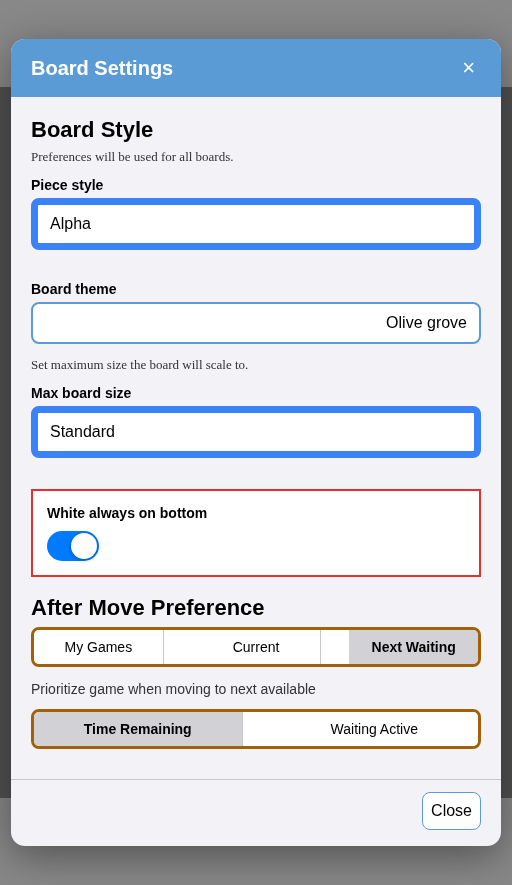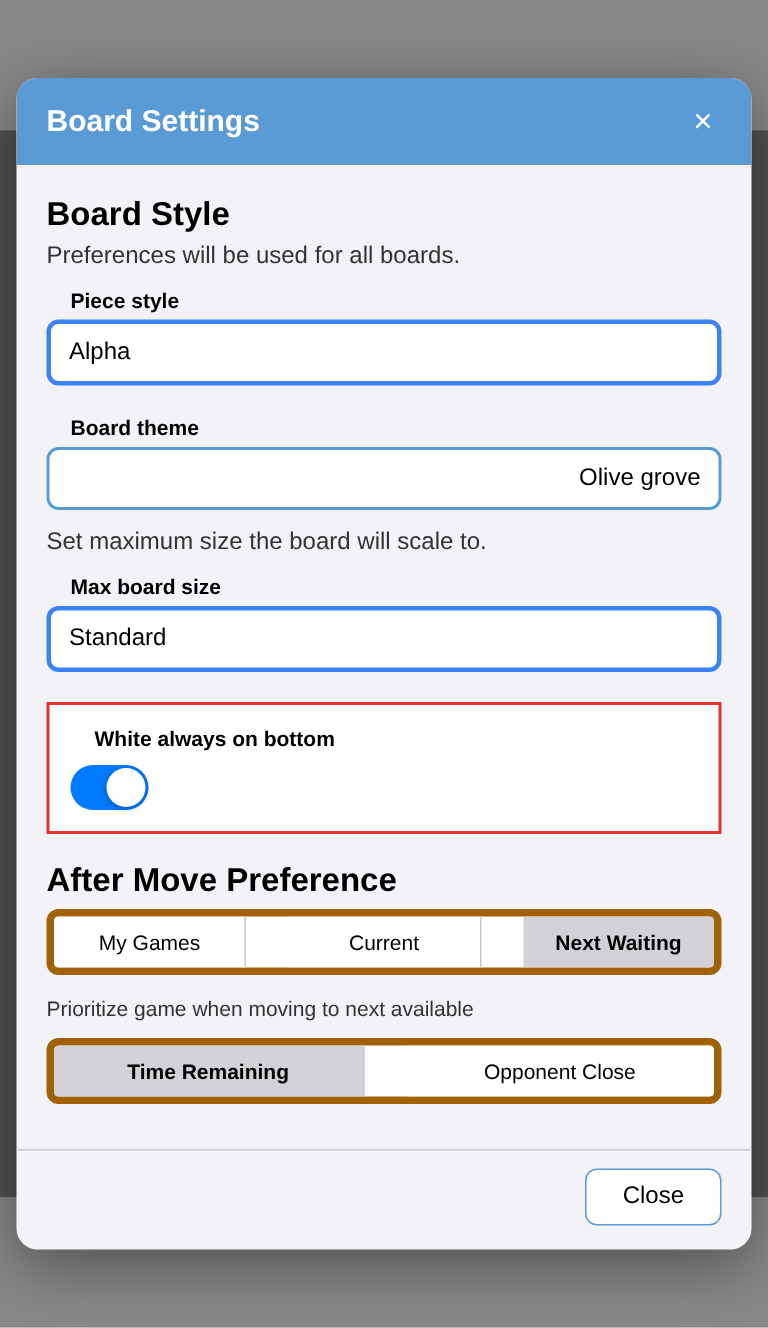--- a/index.html
+++ b/index.html
@@ -61,43 +61,43 @@
     }
 
     .section-title {
       font-size: 22px;
       font-weight: 800;
       color: #000;
       margin-bottom: 6px;
     }
 
     .section-desc {
-      font-size: 16px;
+      font-size: 13px;
       color: #333;
       margin-bottom: 12px;
+      font-family: Liberation Serif, serif;
     }
 
     .field-label {
       font-size: 14px;
       font-weight: 600;
       color: #000;
       margin-bottom: 5px;
-      margin-left: 16px;
     }
 
     .field-input {
       width: 100%;
       padding: 10px 12px;
-      border: 3px solid #3b82f6;
+      border: 7px solid #3b82f6;
       border-radius: 8px;
       font-size: 16px;
       background: white;
       color: #000;
       outline: none;
-      margin-bottom: 20px;
+      margin-bottom: 31px;
     }
 
     .field-input.focused {
       border: 2px solid #5b9bd5;
       margin-bottom: 13px;
       text-align: right;
     }
 
     .highlighted-box {
       border: 2.5px solid #e63030;
@@ -133,21 +133,21 @@
       border-radius: 50%;
       position: absolute;
       top: 2px;
       left: 24px;
       box-shadow: 0 1px 4px rgba(0,0,0,0.3);
     }
 
     
     .segmented-group {
       display: flex;
-      border: 5px solid #a16207;
+      border: 3px solid #a16207;
       border-radius: 8px;
       overflow: hidden;
       background: white;
       margin-bottom: 14px;
       gap: 28px;
     }
 
     .seg-btn {
       flex: 1;
       padding: 9px 4px;
@@ -177,21 +177,21 @@
     }
 
     .modal-footer {
       padding: 12px 20px 16px 20px;
       display: flex;
       justify-content: flex-end;
       border-top: 1px solid #c7c7cc;
     }
 
     .close-footer-btn {
-      padding: 9px 24px;
+      padding: 9px 8px;
       border: 1.5px solid #5b9bd5;
       background: white;
       border-radius: 8px;
       font-size: 16px;
       color: #000;
       cursor: pointer;
       font-weight: 500;
     }
   </style>
 </head>
@@ -238,21 +238,21 @@
         <div class="segmented-group">
           <button class="seg-btn">My Games</button>
           <button class="seg-btn">Current</button>
           <button class="seg-btn active">Next Waiting</button>
         </div>
 
         <div class="prioritize-desc">Prioritize game when moving to next available</div>
 
         <div class="segmented-group">
           <button class="seg-btn active">Time Remaining</button>
-          <button class="seg-btn">Opponent Close</button>
+          <button class="seg-btn">Waiting Active</button>
         </div>
       </div>
 
     </div>
 
     <div class="modal-footer">
       <button class="close-footer-btn">Close</button>
     </div>
 
   </div>

